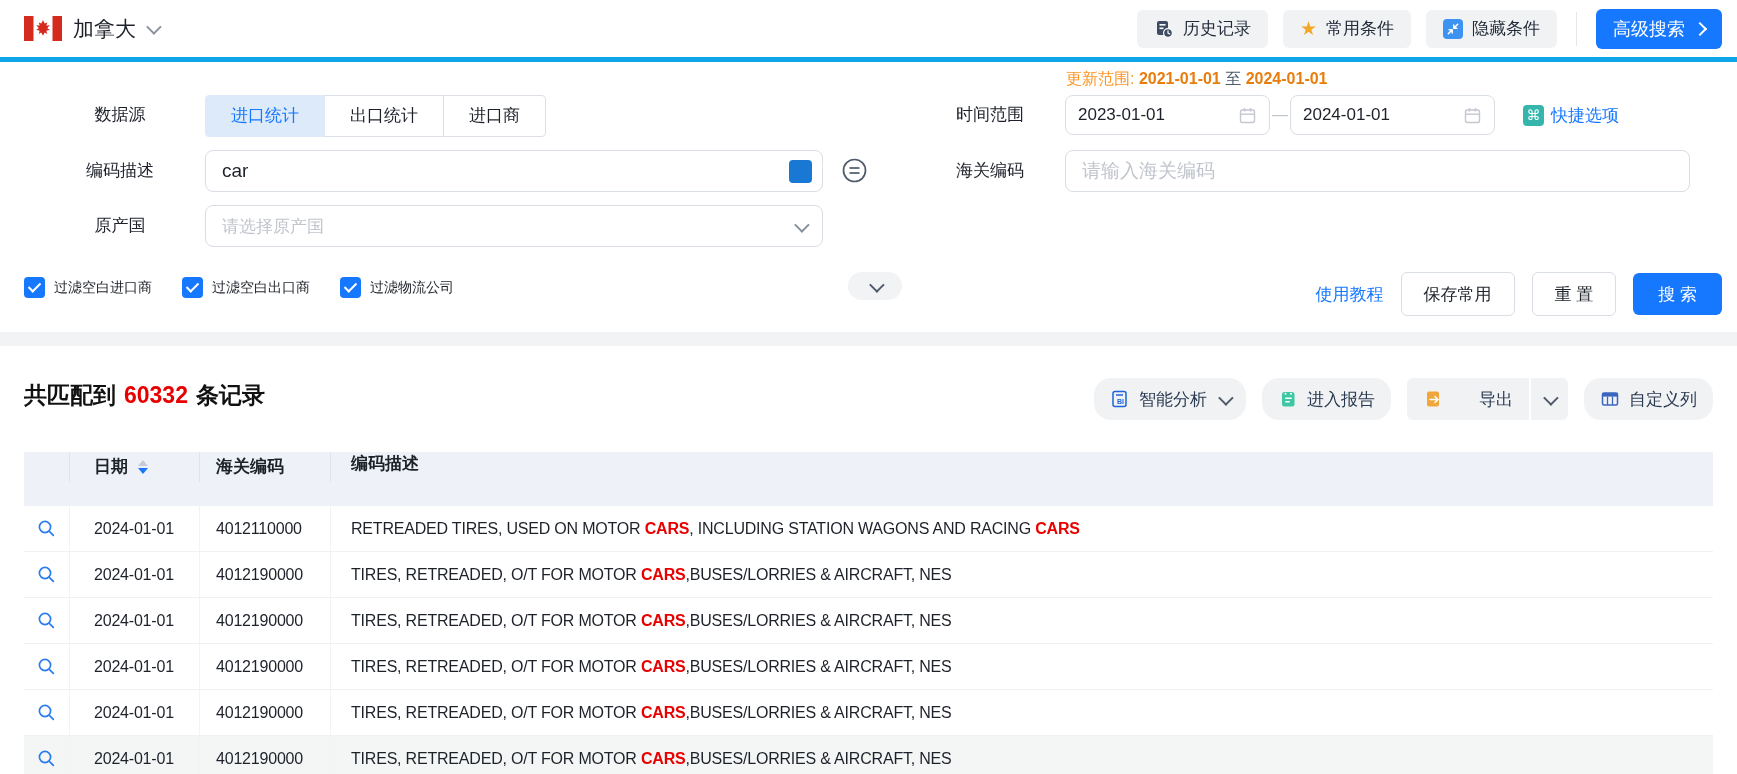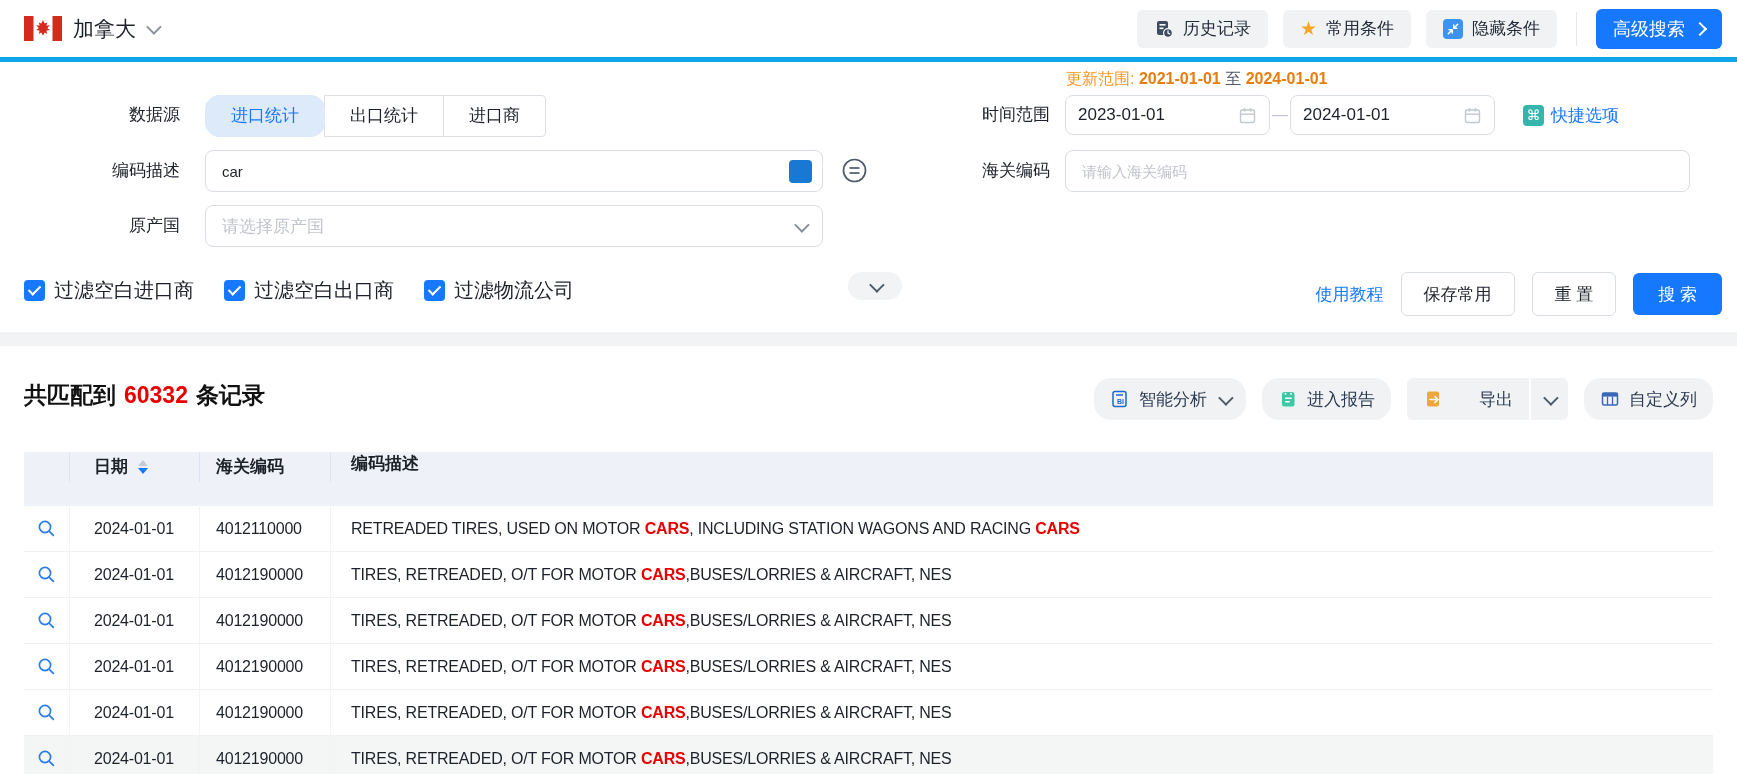--- a/index.html
+++ b/index.html
@@ -21,43 +21,43 @@
   .vdiv{width:1px;height:34px;background:#e5e6eb;margin:0 4px;}
   .adv-btn{height:40px;padding:0 17px;background:#1677ff;color:#fff;border-radius:6px;
            display:flex;align-items:center;gap:10px;font-size:18px;cursor:pointer;}
   .chev-right{display:inline-block;width:8px;height:8px;border-right:2.5px solid #fff;
               border-bottom:2.5px solid #fff;transform:rotate(-45deg);}
 
   
   .update-range{position:absolute;left:1066px;top:69px;font-size:16px;color:#4e5969;white-space:nowrap;}
   .ur-label{color:#ff9626;}
   .ur-date{color:#e87d0d;font-weight:bold;}
-  .f-label{position:absolute;width:120px;text-align:right;font-size:17px;color:#1d2129;}
+  .f-label{position:absolute;width:120px;text-align:center;font-size:17px;color:#1d2129;}
   .lab-l{left:60px;} .lab-r{left:930px;}
   .row1{top:95px;line-height:40px;} .row2{top:150px;line-height:42px;} .row3{top:205px;line-height:42px;}
 
   .tabs{position:absolute;left:205px;top:95px;display:flex;}
   .tab{height:40px;line-height:40px;padding:0 25px;background:#fff;border:1px solid #dcdfe6;
        margin-left:-1px;font-size:17px;color:#1d2129;cursor:pointer;white-space:nowrap;}
   .tab:first-child{margin-left:0;border-radius:4px 0 0 4px;}
   .tab:last-child{border-radius:0 4px 4px 0;}
-  .tab.active{background:#dceafa;border-color:#dceafa;color:#1677ff;z-index:1;border-radius:14px;}
+  .tab.active{background:#dceafa;border-color:#dceafa;color:#1677ff;z-index:1;}
 
   .date-input{position:absolute;width:205px;height:40px;box-sizing:border-box;border:1px solid #d9dde4;
               border-radius:8px;display:flex;align-items:center;padding:0 12px;font-size:17px;cursor:pointer;}
   .date-input .cal{margin-left:auto;line-height:0;}
   .d-sep{position:absolute;left:1272px;top:95px;width:16px;line-height:40px;text-align:center;color:#c0c4cc;font-size:16px;}
   .quick{position:absolute;left:1523px;top:95px;height:40px;display:flex;align-items:center;gap:7px;cursor:pointer;}
   .cmd-ic{width:21px;height:21px;background:#35b5ac;border-radius:4px;color:#fff;font-size:14px;
           display:flex;align-items:center;justify-content:center;}
   .quick span.qt{color:#1677ff;font-size:17px;}
 
   .input-wrap{position:absolute;height:42px;box-sizing:border-box;border:1px solid #d9dde4;border-radius:8px;
               display:flex;align-items:center;padding:0 10px 0 14px;background:#fff;}
-  .input-wrap input{border:none;outline:none;flex:1;font-size:15px;font-family:inherit;color:#1d2129;background:transparent;}
+  .input-wrap input{border:none;outline:none;flex:1;font-size:19px;font-family:inherit;color:#1d2129;background:transparent;}
   .input-wrap input::placeholder{color:#c0c4cc;}
   .desc-wrap{left:205px;top:150px;width:618px;}
   .hs-wrap{left:1065px;top:150px;width:625px;}
   .cnen{position:relative;width:23px;height:23px;background:#1878d4;border-radius:4px;flex:none;cursor:pointer;}
   .cnen i{position:absolute;font-style:normal;color:#fff;line-height:1;}
   .cnen .c1{left:2px;top:2px;font-size:10px;}
   .cnen .c2{right:2px;bottom:1px;font-size:12px;font-weight:bold;}
   .syn-ic{position:absolute;left:841px;top:157px;line-height:0;cursor:pointer;}
 
   .select-wrap{position:absolute;left:205px;top:205px;width:618px;height:42px;box-sizing:border-box;
@@ -65,21 +65,21 @@
                padding:0 16px;cursor:pointer;}
   .select-wrap .ph{color:#c0c4cc;font-size:17px;flex:1;}
   .chev-dn{display:inline-block;width:9px;height:9px;border-right:2px solid #86909c;
            border-bottom:2px solid #86909c;transform:rotate(45deg) translateY(-2px);}
 
   .filters{position:absolute;left:24px;top:277px;display:flex;gap:30px;align-items:center;}
   .cb-item{display:flex;align-items:center;gap:9px;cursor:pointer;}
   .cb{position:relative;width:21px;height:21px;background:#1677ff;border-radius:4px;flex:none;}
   .cb::after{content:"";position:absolute;left:7px;top:3px;width:5px;height:10px;
              border-right:2.2px solid #fff;border-bottom:2.2px solid #fff;transform:rotate(45deg);}
-  .cb-item span{font-size:20px;}
+  .cb-item span{font-size:14px;}
   .expand-pill{position:absolute;left:848px;top:272px;width:54px;height:28px;background:#f2f3f5;
                border-radius:14px;display:flex;align-items:center;justify-content:center;cursor:pointer;}
   .expand-pill .chev-dn{border-color:#4e5969;}
 
   .form-actions{position:absolute;right:15px;top:272px;display:flex;align-items:center;gap:17px;}
   .link{color:#1677ff;font-size:17px;cursor:pointer;}
   .btn-plain{height:42px;padding:0 22px;border:1px solid #d9dde4;border-radius:6px;background:#fff;
              font-size:17px;display:flex;align-items:center;cursor:pointer;white-space:pre;}
   .btn-primary{height:42px;padding:0 25px;border-radius:6px;background:#1677ff;color:#fff;
                font-size:17px;display:flex;align-items:center;cursor:pointer;white-space:pre;}

